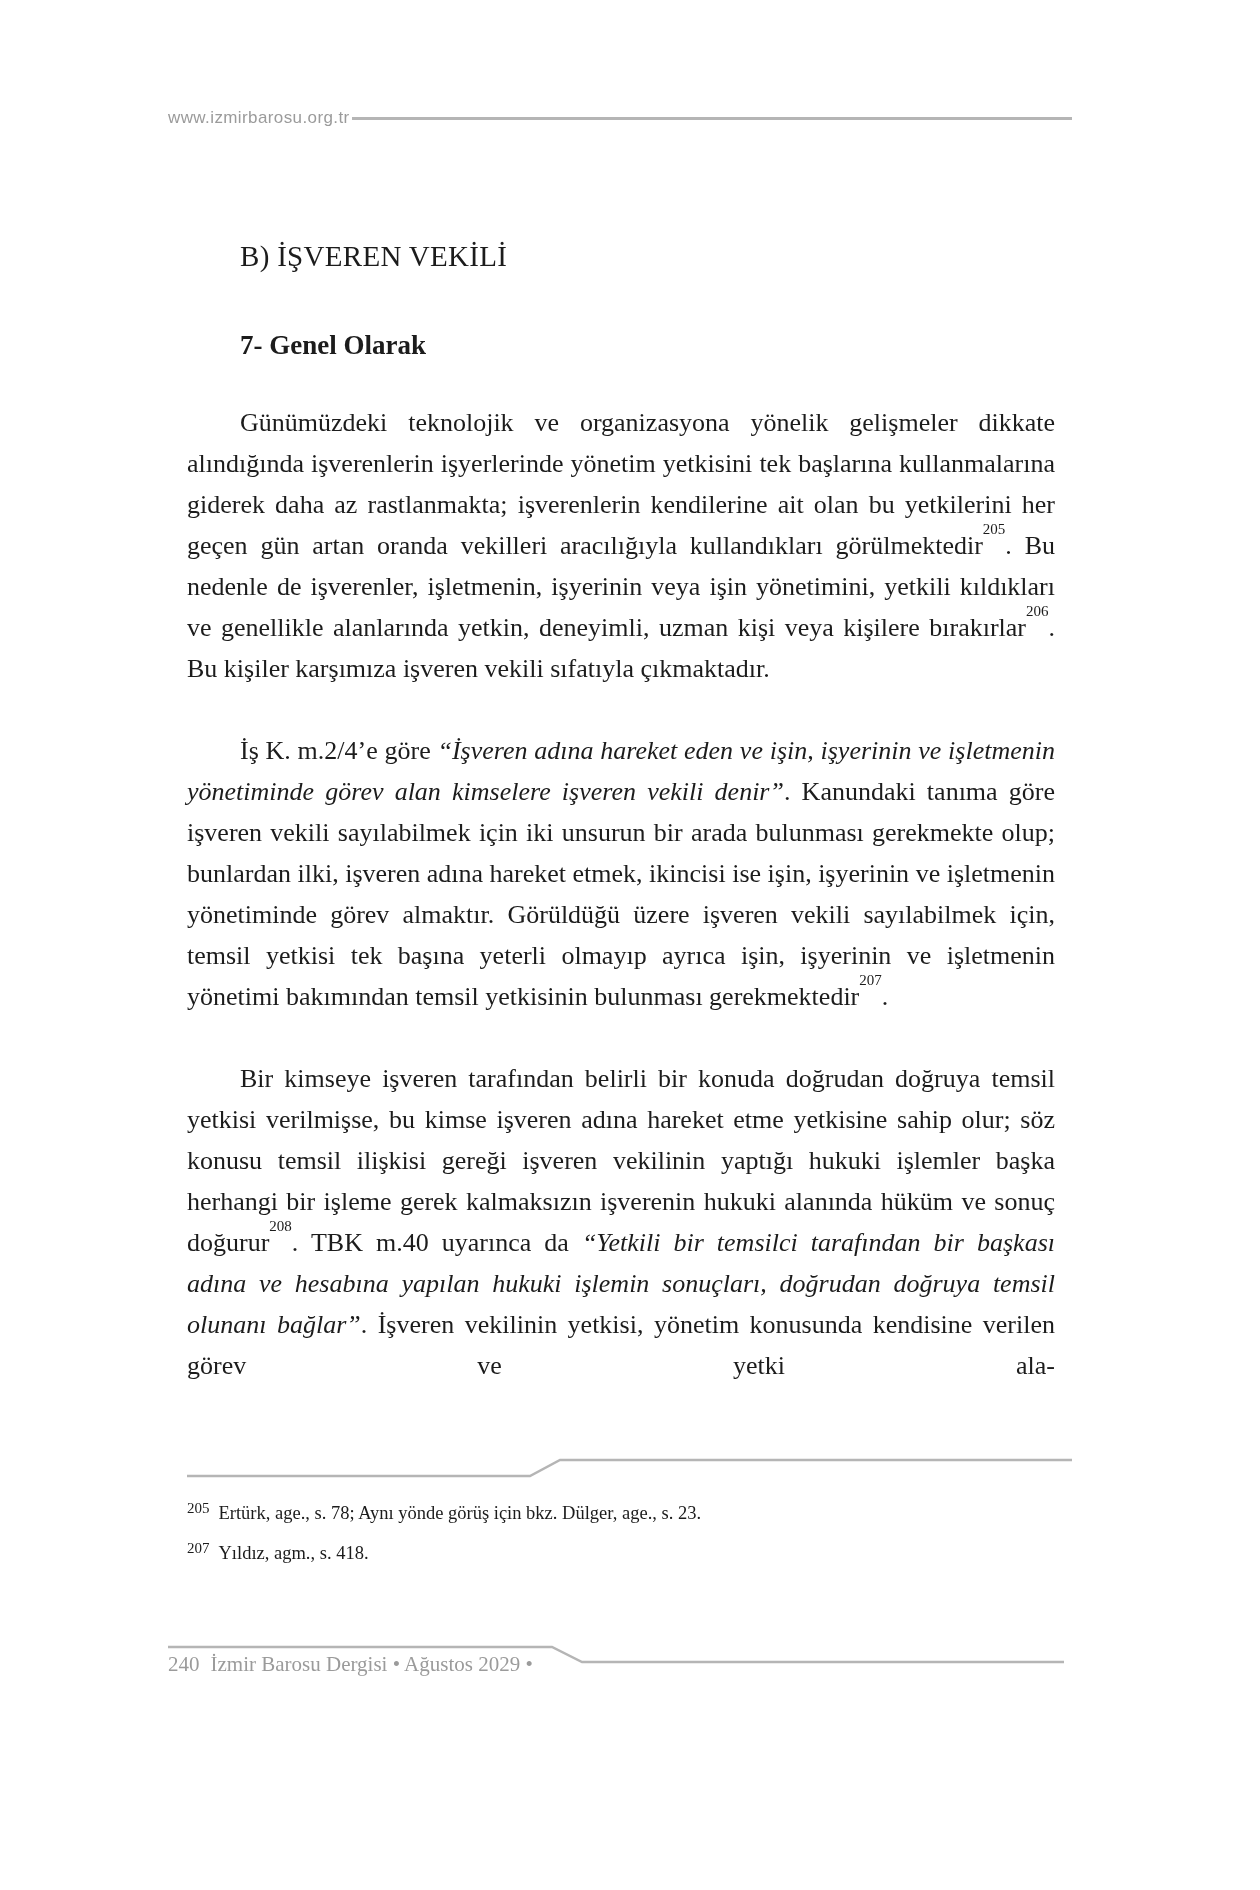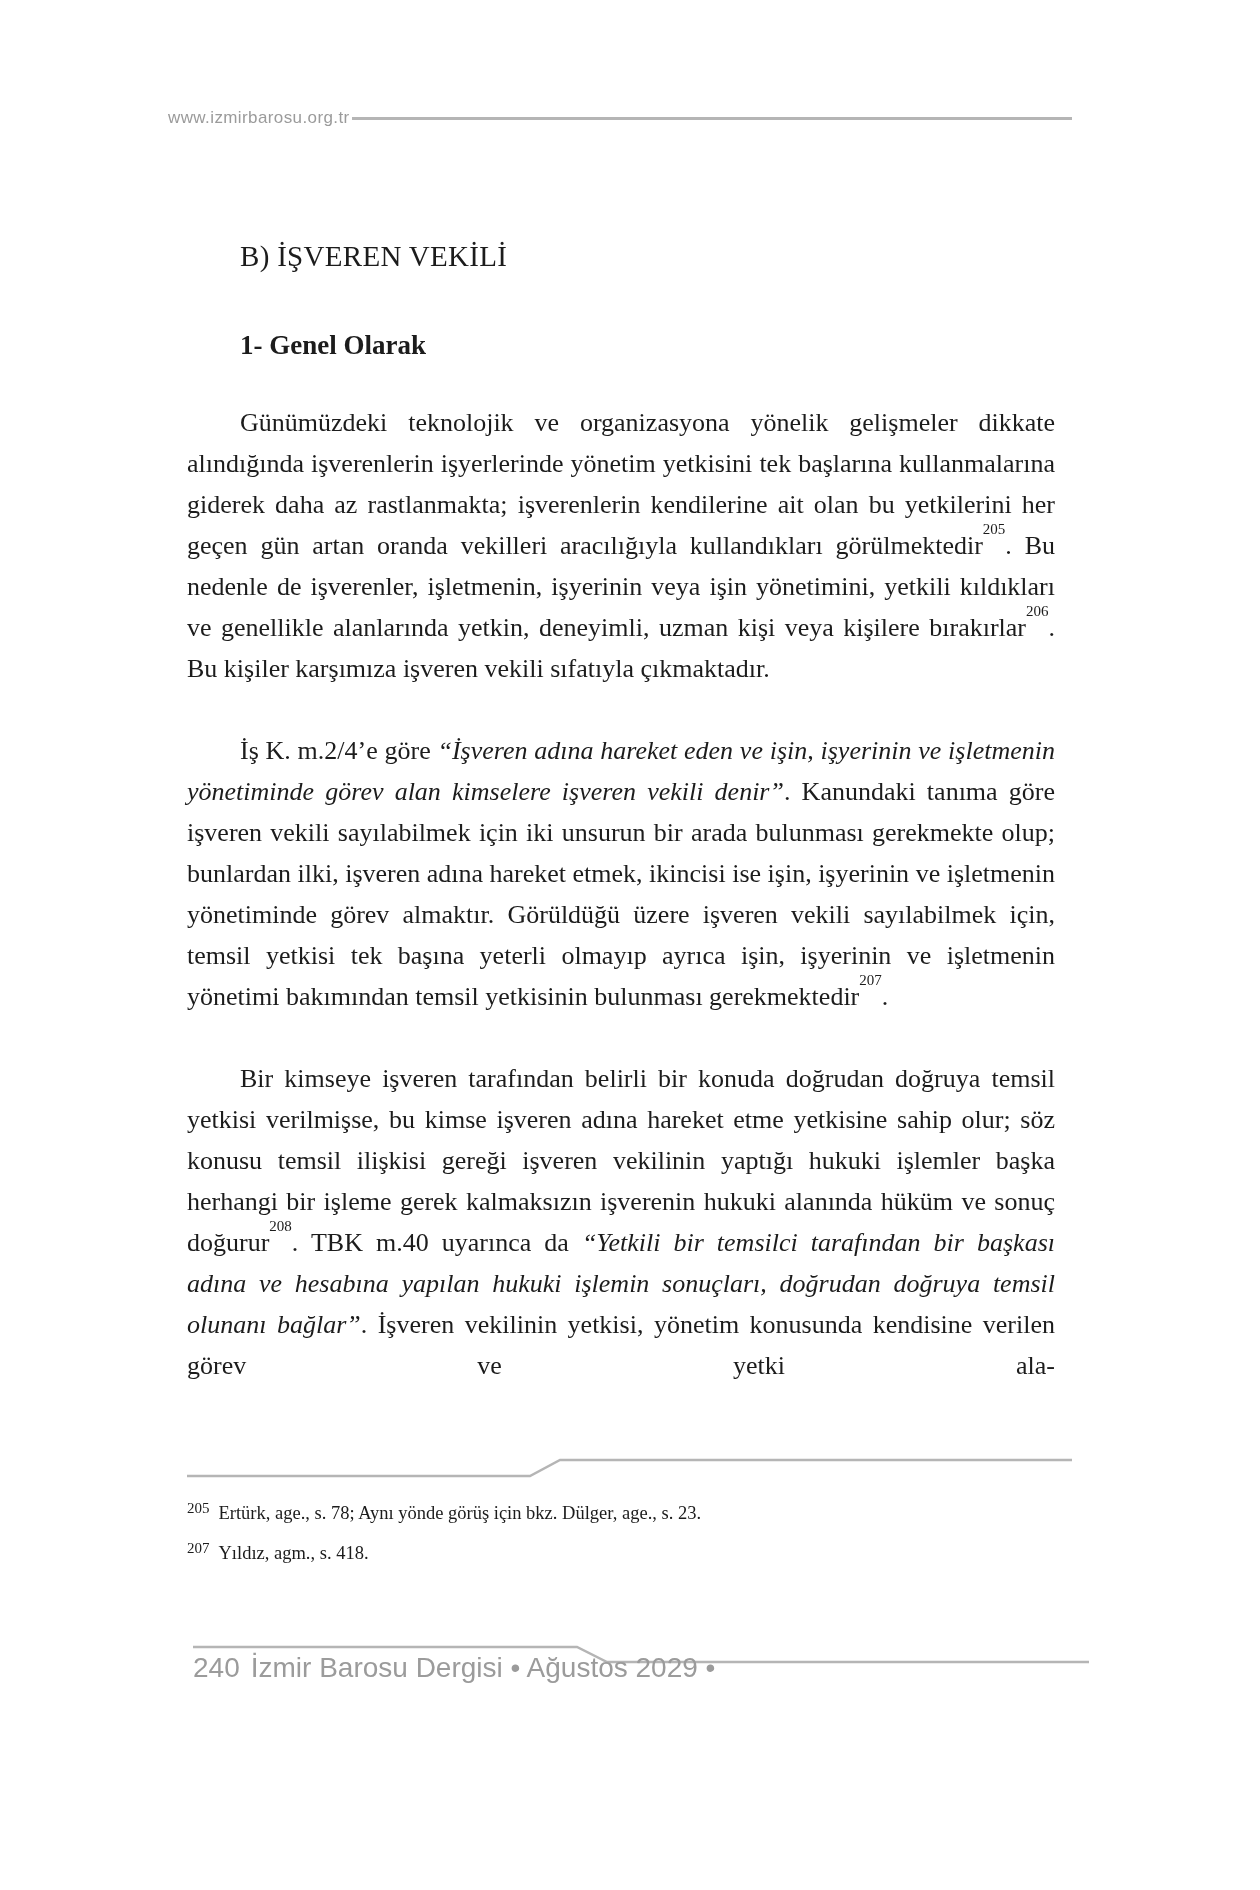--- a/index.html
+++ b/index.html
@@ -25,39 +25,39 @@
   sup.fnref { font-size:15px; line-height:0; position:relative; top:-10px; letter-spacing:0; }
 
   
   .fn-sep { position:absolute; left:187px; top:1456px; width:885px; height:24px; }
   
   .footnotes { position:absolute; left:187px; top:1494px; width:900px;font-family:Liberation Serif, serif; }
   .footnote { font-size:18.5px; line-height:39px; white-space:nowrap; color:var(--ink,#1c1c1c); }
   .fn-num { font-size:15px; position:relative; top:-6px; margin-right:9px; }
 
   
-  .footer { position:absolute; left:193px; top:1643px; width:897px; height:42px;
-            font-family:Liberation Sans, sans-serif; color:var(--muted,#9b9b9b); font-size:28px; }
+  .footer { position:absolute; left:168px; top:1643px; width:897px; height:42px;
+            font-family:Liberation Serif, serif; color:var(--muted,#9b9b9b); font-size:21px; }
   .footer svg { position:absolute; left:0; top:0; }
   .footer-text { position:relative; top:9px; display:flex; align-items:baseline; white-space:nowrap; }
   .footer-page { margin-right:11px; }
 </style>
 </head>
 <body>
 
 <div class="page" style="--ink: #1c1c1c; --muted: #9b9b9b; --rule: #b5b5b5;">
 
   <div class="header">
     <span class="header-url">www.izmirbarosu.org.tr</span>
     <span class="header-rule"></span>
   </div>
 
   <div class="main">
     <h2 class="section-heading">B) İŞVEREN VEKİLİ</h2>
-    <h3 class="subsection-heading">1- Genel Olarak</h3>
+    <h3 class="subsection-heading">7- Genel Olarak</h3>
     <div class="body-paragraphs">
         <p class="body-para"><span>Günümüzdeki teknolojik ve organizasyona yönelik gelişmeler dikkate alındığında işverenlerin işyerlerinde yönetim yetkisini tek başlarına kullanmalarına giderek daha az rastlanmakta; işverenlerin kendilerine ait olan bu yetkilerini her geçen gün artan oranda vekilleri aracılığıyla kullandıkları görülmektedir</span><sup class="fnref">205</sup><span>. Bu nedenle de işverenler, işletmenin, işyerinin veya işin yönetimini, yetkili kıldıkları ve genellikle alanlarında yetkin, deneyimli, uzman kişi veya kişilere bırakırlar</span><sup class="fnref">206</sup><span>. Bu kişiler karşımıza işveren vekili sıfatıyla çıkmaktadır.</span></p>
         <p class="body-para"><span>İş K. m.2/4’e göre </span><em>“İşveren adına hareket eden ve işin, işyerinin ve işletmenin yönetiminde görev alan kimselere işveren vekili denir”</em><span>. Kanundaki tanıma göre işveren vekili sayılabilmek için iki unsurun bir arada bulunması gerekmekte olup; bunlardan ilki, işveren adına hareket etmek, ikincisi ise işin, işyerinin ve işletmenin yönetiminde görev almaktır. Görüldüğü üzere işveren vekili sayılabilmek için, temsil yetkisi tek başına yeterli olmayıp ayrıca işin, işyerinin ve işletmenin yönetimi bakımından temsil yetkisinin bulunması gerekmektedir</span><sup class="fnref">207</sup><span>.</span></p>
         <p class="body-para cont"><span>Bir kimseye işveren tarafından belirli bir konuda doğrudan doğruya temsil yetkisi verilmişse, bu kimse işveren adına hareket etme yetkisine sahip olur; söz konusu temsil ilişkisi gereği işveren vekilinin yaptığı hukuki işlemler başka herhangi bir işleme gerek kalmaksızın işverenin hukuki alanında hüküm ve sonuç doğurur</span><sup class="fnref">208</sup><span>. TBK m.40 uyarınca da </span><em>“Yetkili bir temsilci tarafından bir başkası adına ve hesabına yapılan hukuki işlemin sonuçları, doğrudan doğruya temsil olunanı bağlar”</em><span>. İşveren vekilinin yetkisi, yönetim konusunda kendisine verilen görev ve yetki ala-</span></p>
       </div>
   </div>
 
   <div class="fn-sep">
     <svg width="885" height="24" viewBox="0 0 885 24">
       <polyline points="0,20 343,20 373,4 885,4" fill="none" stroke-width="2.5" stroke="#b5b5b5"></polyline>

